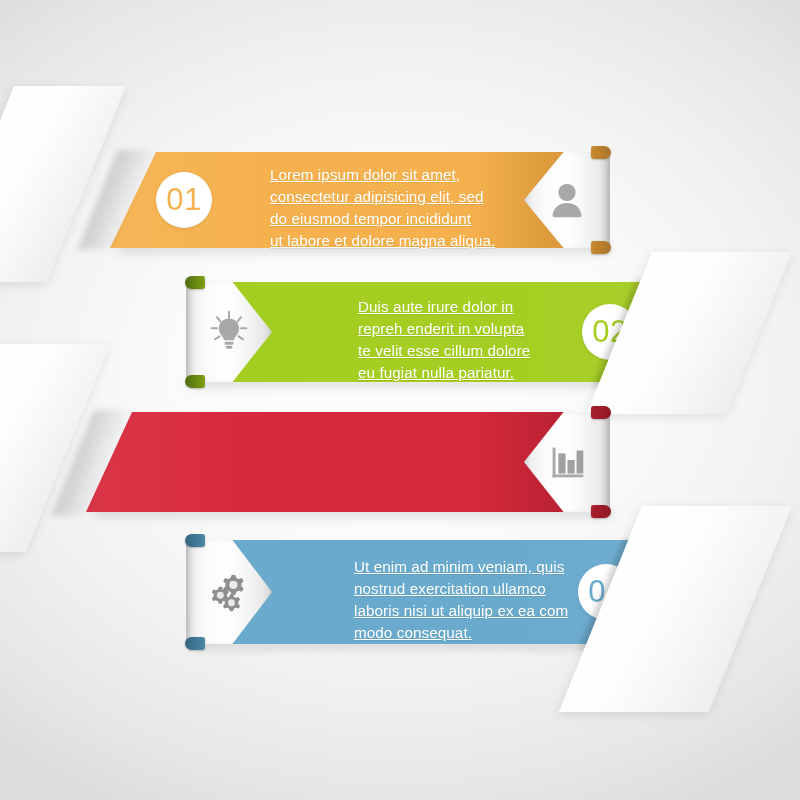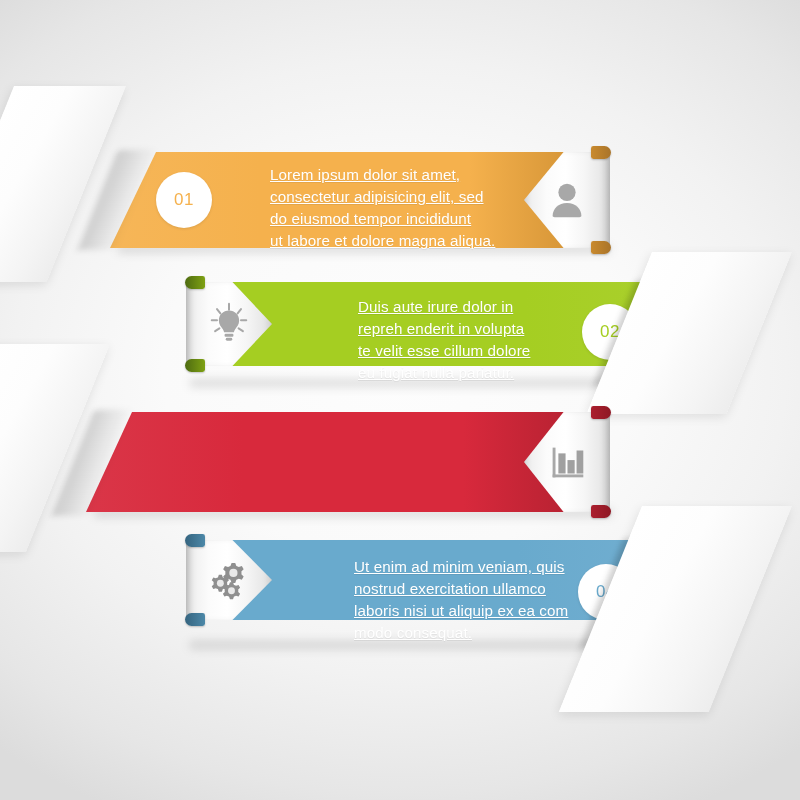--- a/index.html
+++ b/index.html
@@ -53,21 +53,21 @@
   
   .disc {
     position: absolute;
     width: 56px;
     height: 56px;
     border-radius: 50%;
     background: #ffffff;
     display: flex;
     align-items: center;
     justify-content: center;
-    font-size: 17px;
+    font-size: 31px;
     letter-spacing: 0.5px;
     box-shadow: 0 1px 3px rgba(0,0,0,.10);
   }
 
   
   .plaque {
     position: absolute;
     width: 86px;
     height: 100%;
     top: 0;
@@ -143,21 +143,21 @@
 
     <div class="curl" id="cu1a" style="right: -1px; top: -6px; background: linear-gradient(90deg, rgb(201, 138, 46), rgb(169, 116, 42)); border-radius: 3px 8px 8px 3px; height: 13px; width: 20px; box-shadow: rgba(0, 0, 0, 0.22) 0px 1px 2px;"></div>
     <div class="curl" id="cu1b" style="right: -1px; bottom: -6px; background: linear-gradient(90deg, rgb(201, 138, 46), rgb(169, 116, 42)); border-radius: 3px 8px 8px 3px; height: 13px; width: 20px; box-shadow: rgba(0, 0, 0, 0.22) 0px 1px 2px;"></div>
   </div>
 
   <div class="paper-shadow" style="left:118px; top:150px; width:40px; height:100px; transform:skewX(-22deg); transform-origin:top left;"></div>
   <div class="paper" style="left:14px; top:86px; width:112px; height:196px; transform:skewX(-22deg); transform-origin:top left;"></div>
 
   <div class="band-shadow" style="left:190px; top:379px; width:480px; height:8px;"></div>
 
-  <div class="banner" id="b2" style="left:186px; top:282px; width:484px; height:84px;">
+  <div class="banner" id="b2" style="left:186px; top:282px; width:484px; height:100px;">
     <div class="band" id="b2band" style="clip-path: polygon(0px 0px, calc(100% + 0px) 0px, calc(100% - 46px) 100%, 0px 100%); background: linear-gradient(90deg, rgb(126, 161, 19) 0%, rgb(165, 206, 34) 8%, rgb(165, 206, 34) 70%, rgb(170, 208, 45) 100%);"></div>
 
     <div class="plaque" id="p2" style="left: 0px; clip-path: polygon(0px 0px, 54% 0px, 100% 50%, 54% 100%, 0px 100%);">
       <div class="sheet" style="box-shadow: rgba(0, 0, 0, 0.3) 7px 0px 10px -6px inset, rgba(0, 0, 0, 0.16) -7px 0px 9px -7px inset;"></div>
       <svg class="glyph" viewBox="0 0 48 48">
         <g stroke="#a8a8a8" stroke-width="2.1" stroke-linecap="round">
           <line x1="24" y1="3" x2="24" y2="9"></line>
           <line x1="11.5" y1="8.5" x2="15" y2="13"></line>
           <line x1="36.5" y1="8.5" x2="33" y2="13"></line>
           <line x1="6" y1="20" x2="11.5" y2="20"></line>
@@ -207,21 +207,21 @@
 
     <div class="curl" id="cu3a" style="right: -1px; top: -6px; background: linear-gradient(90deg, rgb(171, 31, 46), rgb(142, 24, 36)); border-radius: 3px 8px 8px 3px; height: 13px; width: 20px; box-shadow: rgba(0, 0, 0, 0.22) 0px 1px 2px;"></div>
     <div class="curl" id="cu3b" style="right: -1px; bottom: -6px; background: linear-gradient(90deg, rgb(171, 31, 46), rgb(142, 24, 36)); border-radius: 3px 8px 8px 3px; height: 13px; width: 20px; box-shadow: rgba(0, 0, 0, 0.22) 0px 1px 2px;"></div>
   </div>
 
   <div class="paper-shadow" style="left:94px; top:410px; width:40px; height:106px; transform:skewX(-22deg); transform-origin:top left;"></div>
   <div class="paper" style="left:-6px; top:344px; width:116px; height:208px; transform:skewX(-22deg); transform-origin:top left;"></div>
 
   <div class="band-shadow" style="left:190px; top:641px; width:470px; height:8px;"></div>
 
-  <div class="banner" id="b4" style="left:186px; top:540px; width:474px; height:80px;">
+  <div class="banner" id="b4" style="left:186px; top:540px; width:474px; height:104px;">
     <div class="band" id="b4band" style="clip-path: polygon(0px 0px, calc(100% + 0px) 0px, calc(100% - 46px) 100%, 0px 100%); background: linear-gradient(90deg, rgb(76, 136, 168) 0%, rgb(105, 170, 205) 8%, rgb(105, 170, 205) 70%, rgb(113, 174, 208) 100%);"></div>
 
     <div class="plaque" id="p4" style="left: 0px; clip-path: polygon(0px 0px, 54% 0px, 100% 50%, 54% 100%, 0px 100%);">
       <div class="sheet" style="box-shadow: rgba(0, 0, 0, 0.3) 7px 0px 10px -6px inset, rgba(0, 0, 0, 0.16) -7px 0px 9px -7px inset;"></div>
       <svg class="glyph" viewBox="0 0 48 48">
         <g fill="#8f8f8f">
           <path d="M30.5 6.2l1.2 3.2c.9.25 1.75.6 2.5 1.1l3.2-1 1.9 3.3-2.4 2.3c.1.5.15 1 .15 1.5s-.05 1-.15 1.5l2.4 2.3-1.9 3.3-3.2-1c-.75.5-1.6.85-2.5 1.1l-1.2 3.2h-3.8l-1.2-3.2c-.9-.25-1.75-.6-2.5-1.1l-3.2 1-1.9-3.3 2.4-2.3c-.1-.5-.15-1-.15-1.5s.05-1 .15-1.5l-2.4-2.3 1.9-3.3 3.2 1c.75-.5 1.6-.85 2.5-1.1l1.2-3.2z"></path>
         </g>
         <circle cx="28.6" cy="16.6" r="4.3" fill="#e9e9e9"></circle>
         <g fill="#8f8f8f">

